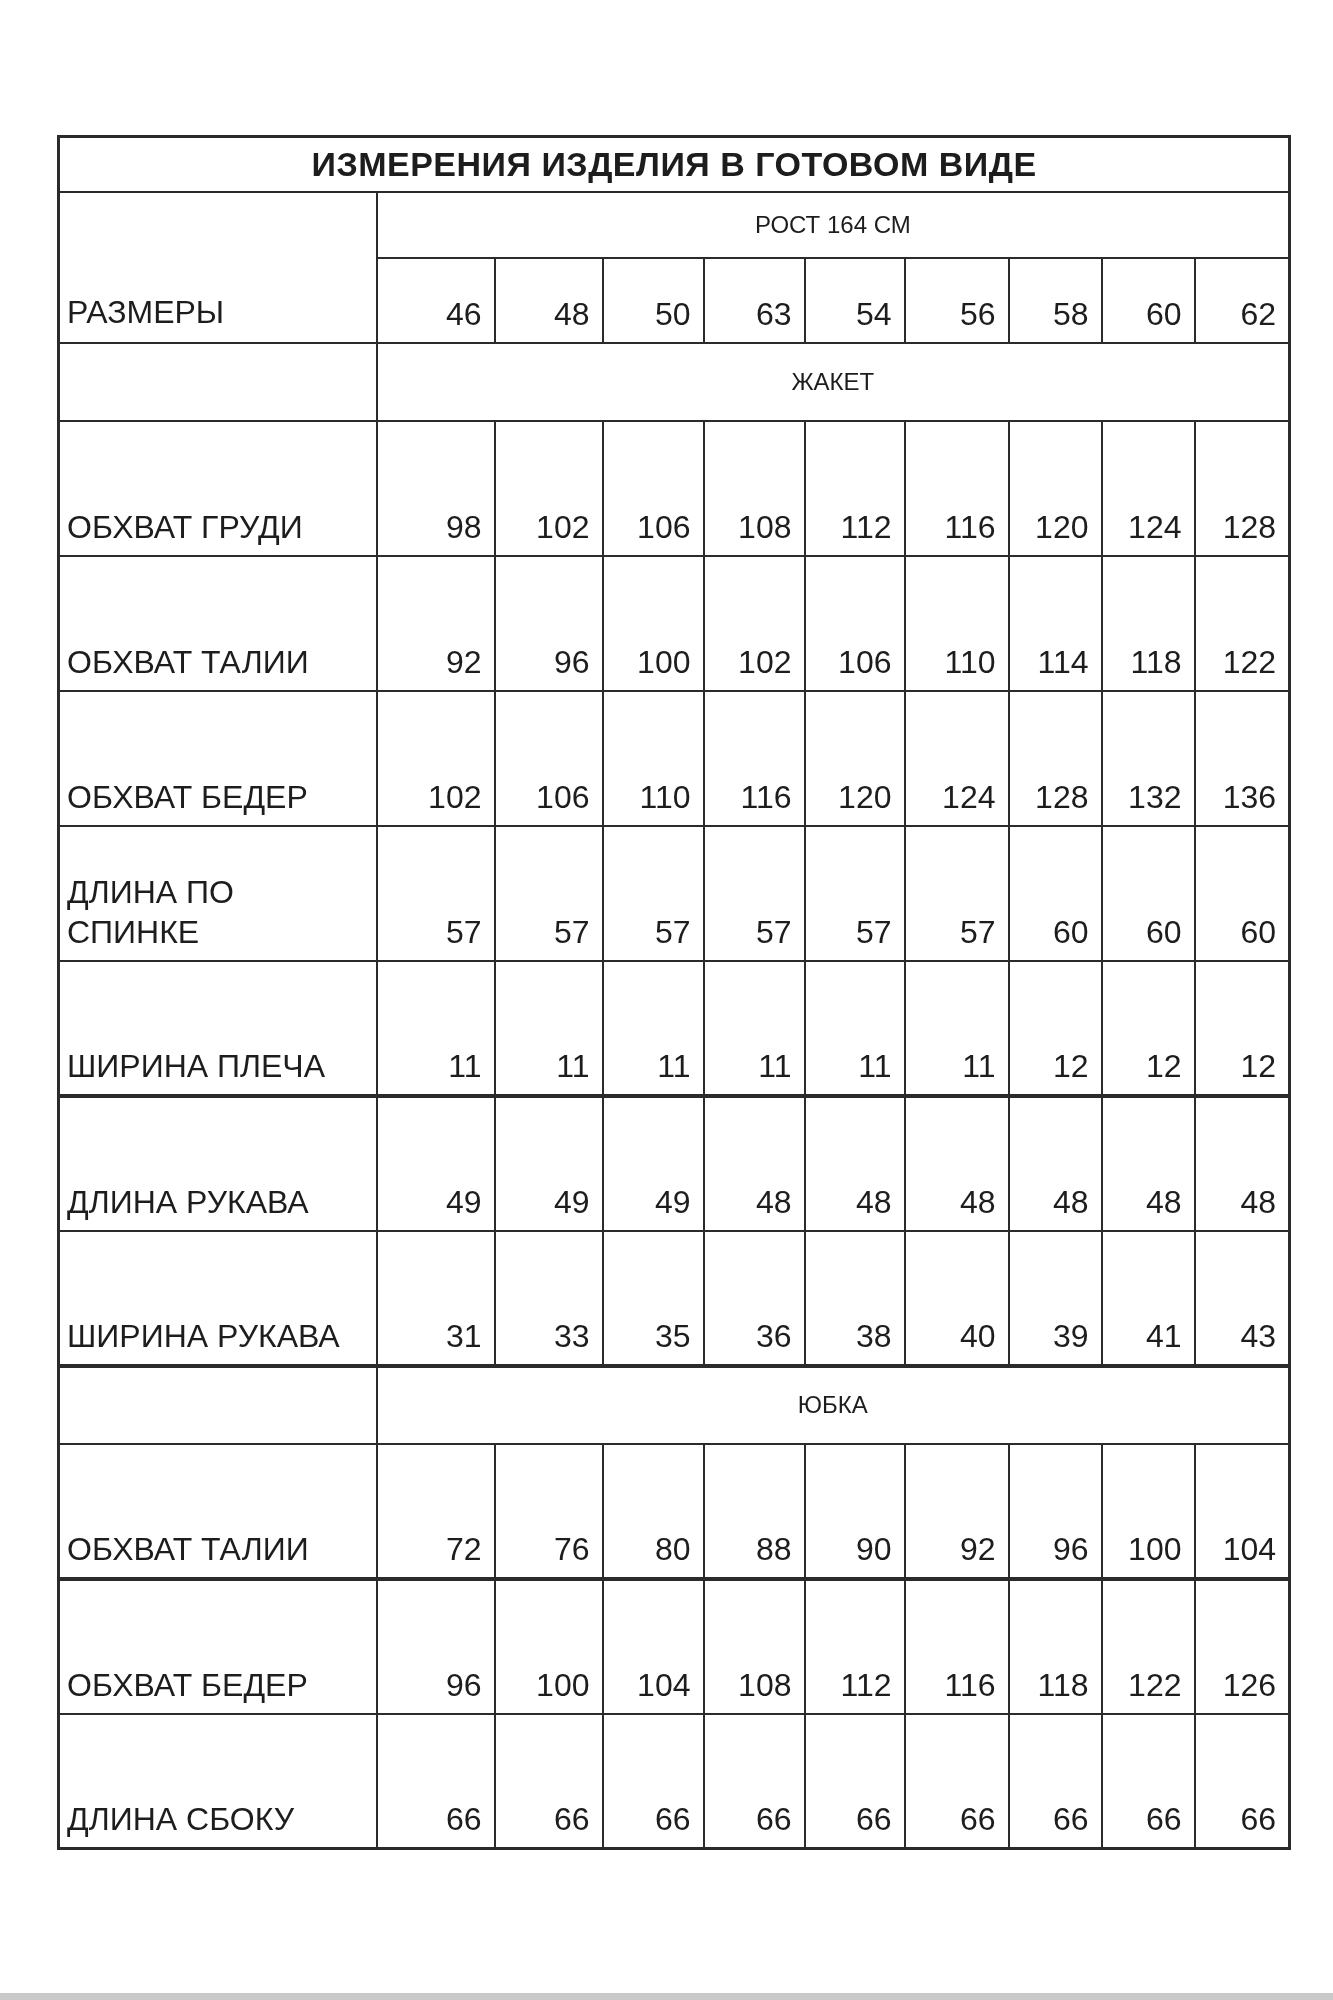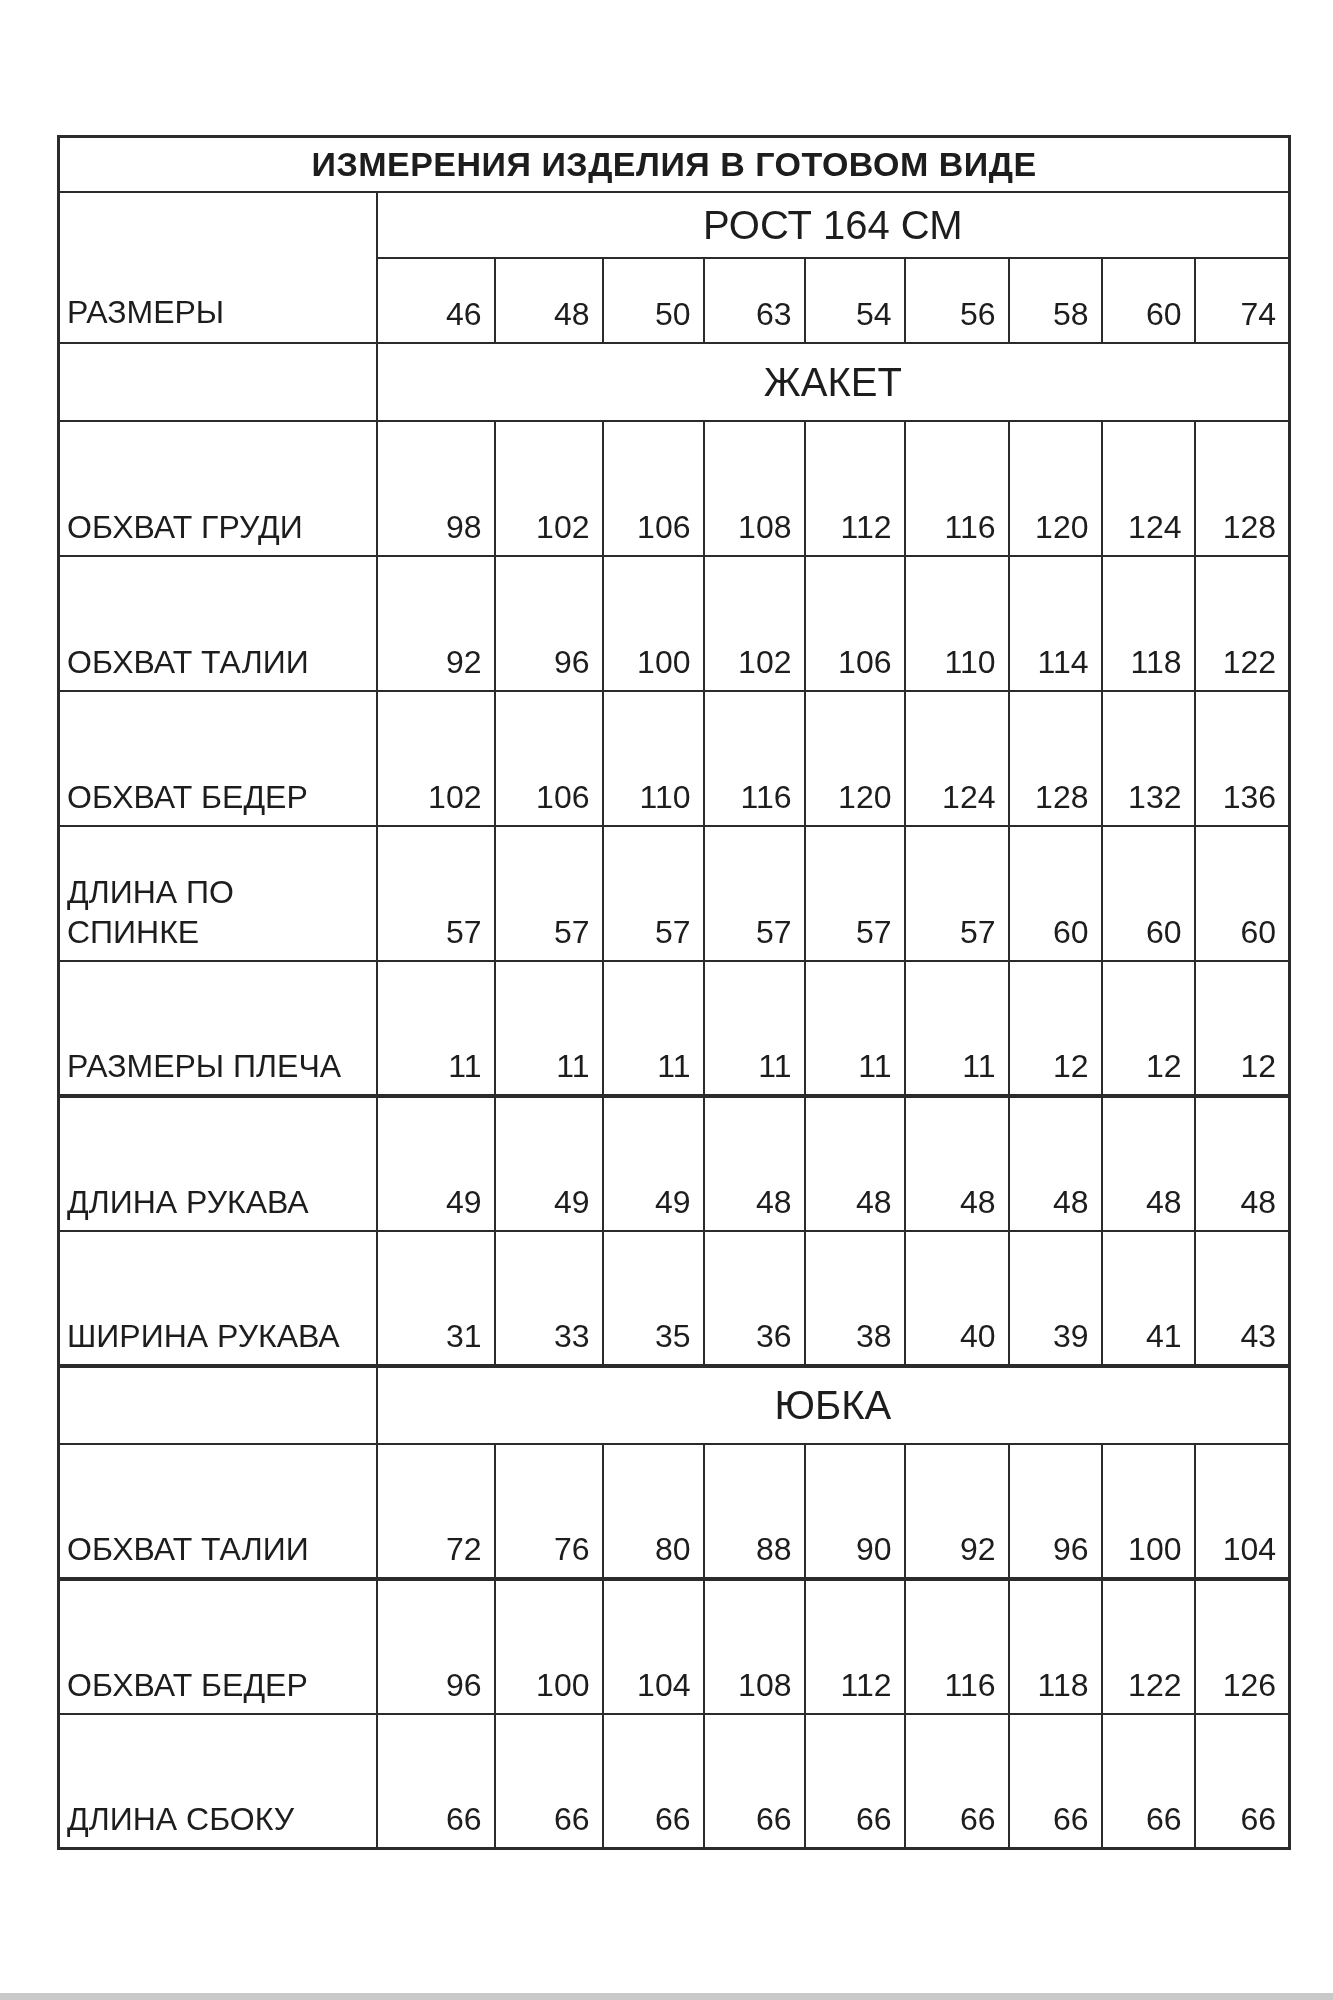--- a/index.html
+++ b/index.html
@@ -17,21 +17,21 @@
   tr.r-title{height:55px;}
   tr.r-rost{height:66px;}
   tr.r-sizes{height:85px;}
   tr.r-hdr{height:78px;}
   tr.r-data{height:135px;}
   
   td.title{
     text-align:center;vertical-align:middle;
     font-weight:bold;font-size:34px;letter-spacing:.5px;margin-left:40px;
   }
-  td.hdr{text-align:center;vertical-align:middle;font-size:40px;}
+  td.hdr{text-align:center;vertical-align:middle;font-size:24px;}
   td.lbl{
     text-align:left;vertical-align:bottom;
     padding:0 4px 8px 7px;white-space:pre-line;
   }
   td.num{
     text-align:right;vertical-align:bottom;
     padding:0 12px 8px 0;
   }
   td.sizes-lbl{padding-bottom:10px;}
   
@@ -68,21 +68,21 @@
     </tr>
     <tr class="r-sizes" id="sizes-row">
         <td class="num">46</td>
         <td class="num">48</td>
         <td class="num">50</td>
         <td class="num">63</td>
         <td class="num">54</td>
         <td class="num">56</td>
         <td class="num">58</td>
         <td class="num">60</td>
-        <td class="num">74</td>
+        <td class="num">62</td>
       </tr>
   <tr class="r-hdr">
         <td></td>
         <td class="hdr" colspan="9">ЖАКЕТ</td>
       </tr>
       <tr class="r-data">
         <td class="lbl">ОБХВАТ ГРУДИ</td>
         <td class="num">98</td>
         <td class="num">102</td>
         <td class="num">106</td>
@@ -124,21 +124,21 @@
         <td class="num">57</td>
         <td class="num">57</td>
         <td class="num">57</td>
         <td class="num">57</td>
         <td class="num">57</td>
         <td class="num">60</td>
         <td class="num">60</td>
         <td class="num">60</td>
       </tr>
       <tr class="r-data">
-        <td class="lbl">РАЗМЕРЫ ПЛЕЧА</td>
+        <td class="lbl">ШИРИНА ПЛЕЧА</td>
         <td class="num">11</td>
         <td class="num">11</td>
         <td class="num">11</td>
         <td class="num">11</td>
         <td class="num">11</td>
         <td class="num">11</td>
         <td class="num">12</td>
         <td class="num">12</td>
         <td class="num">12</td>
       </tr>

